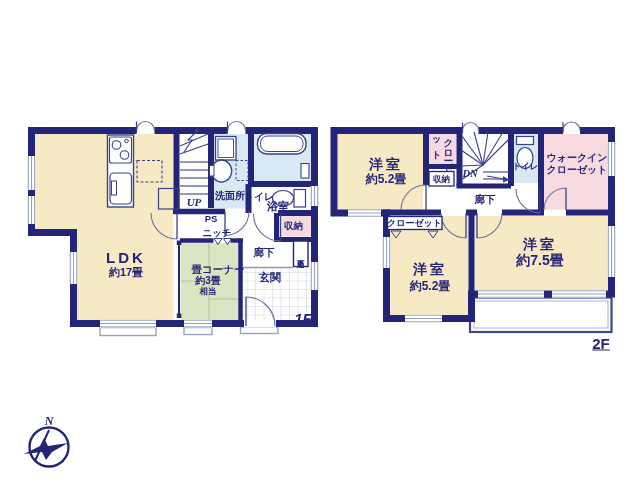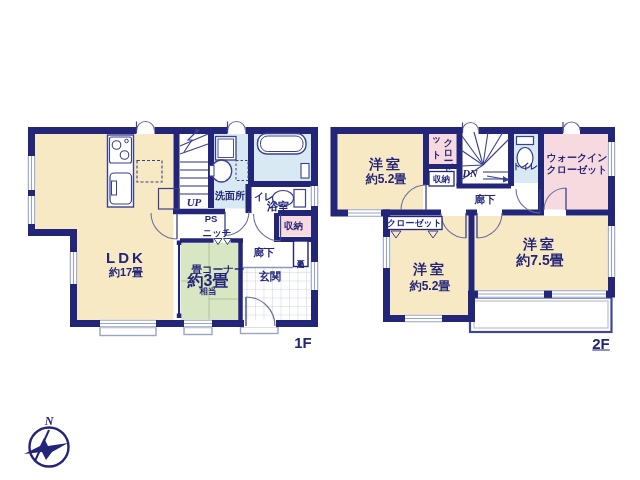--- a/index.html
+++ b/index.html
@@ -301,33 +301,33 @@
   <g>
     <circle cx="49" cy="447" r="19.5" fill="none" stroke="#232579" stroke-width="2.4"></circle>
     <line x1="35" y1="461" x2="49" y2="430" stroke="#232579" stroke-width="2"></line>
     <path d="M24,454 L40,446 L44,438 L48,446 L68,443 L52,452 L46,460 L42,452 Z" fill="#232579"></path>
   </g>
 </svg>
 
 <div class="lbl room-lg" style="left:126px;top:257px;font-size:15px;text-align:right;">LDK</div>
 <div class="lbl" style="left:126px;top:271.5px;font-size:11px;">約17畳</div>
 <div class="lbl" style="left:208px;top:269px;font-size:10.5px;margin-left:10px;">畳コーナー</div>
-<div class="lbl" style="left:208px;top:281px;font-size:16px;">約3畳</div>
+<div class="lbl" style="left:208px;top:281px;font-size:10px;">約3畳</div>
 <div class="lbl" style="left:208px;top:291px;font-size:8.5px;">相当</div>
 <div class="lbl" style="left:230px;top:196px;font-size:10px;">洗面所</div>
 <div class="lbl" style="left:278px;top:170px;font-size:11px;margin-top:36px;">浴室</div>
 <div class="lbl" style="left:259px;top:196.5px;font-size:10px;">トイレ</div>
 <div class="lbl" style="left:293.5px;top:226px;font-size:9.5px;">収納</div>
 <div class="lbl" style="left:264px;top:252px;font-size:10.5px;">廊下</div>
 <div class="lbl vert" style="left:300.5px;top:253.5px;font-size:7.5px;">下足箱</div>
-<div class="lbl" style="left:270px;top:276.5px;font-size:11px;font-family:Liberation Mono, monospace;">玄関</div>
+<div class="lbl" style="left:270px;top:276.5px;font-size:11px;">玄関</div>
 <div class="lbl" style="left:211px;top:219px;font-size:9.5px;">PS</div>
 <div class="lbl" style="left:217px;top:232.5px;font-size:9.5px;">ニッチ</div>
 <div class="lbl serif-it" style="left:194px;top:201.5px;font-size:11px;">UP</div>
-<div class="lbl" style="left:303px;top:342px;font-size:15px;">1F</div>
+<div class="lbl" style="left:303px;top:318px;font-size:15px;font-style:italic;">1F</div>
 
 <div class="lbl room-lg" style="left:386px;top:163.5px;font-size:14px;">洋室</div>
 <div class="lbl" style="left:386px;top:178.5px;font-size:12px;">約5.2畳</div>
 <div class="lbl vert closet-vert" style="left:442.5px;top:150.5px;font-size:9.5px;">クローゼット</div>
 <div class="lbl" style="left:441.5px;top:179px;font-size:8.5px;">収納</div>
 <div class="lbl serif-it" style="left:470px;top:173.5px;font-size:10.5px;">DN</div>
 <div class="lbl" style="left:525.5px;top:165.5px;font-size:8.5px;">トイレ</div>
 <div class="lbl" style="left:577px;top:158px;font-size:10px;">ウォークイン</div>
 <div class="lbl" style="left:577px;top:170px;font-size:10px;">クローゼット</div>
 <div class="lbl" style="left:485px;top:198.5px;font-size:10.5px;">廊下</div>

